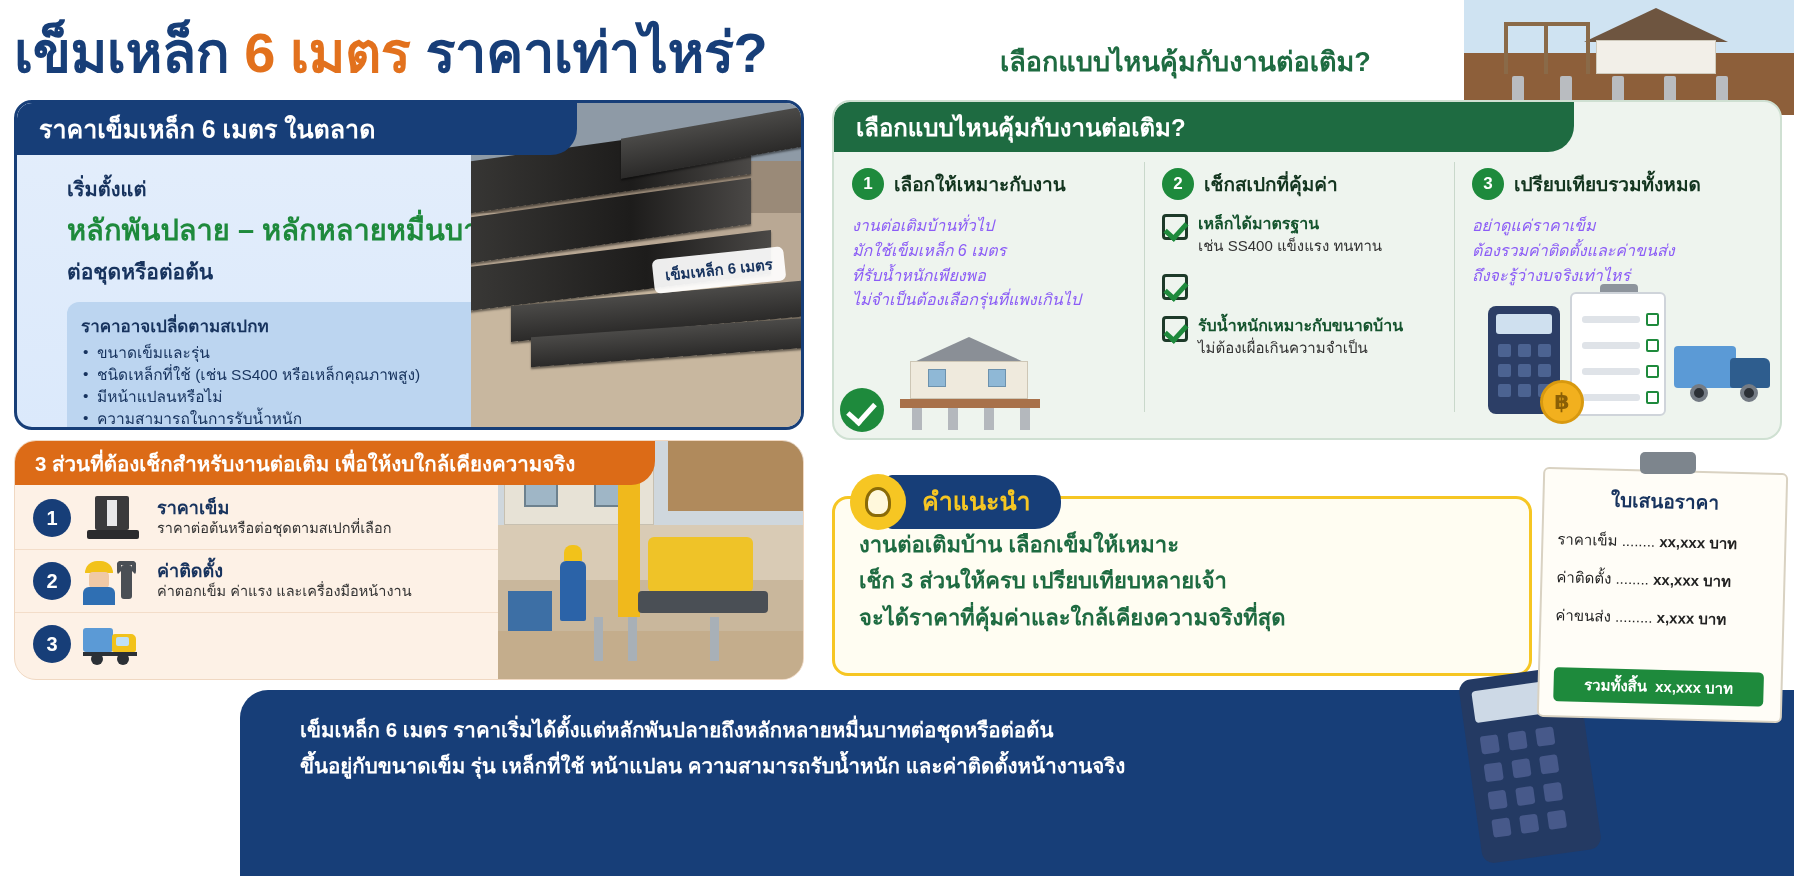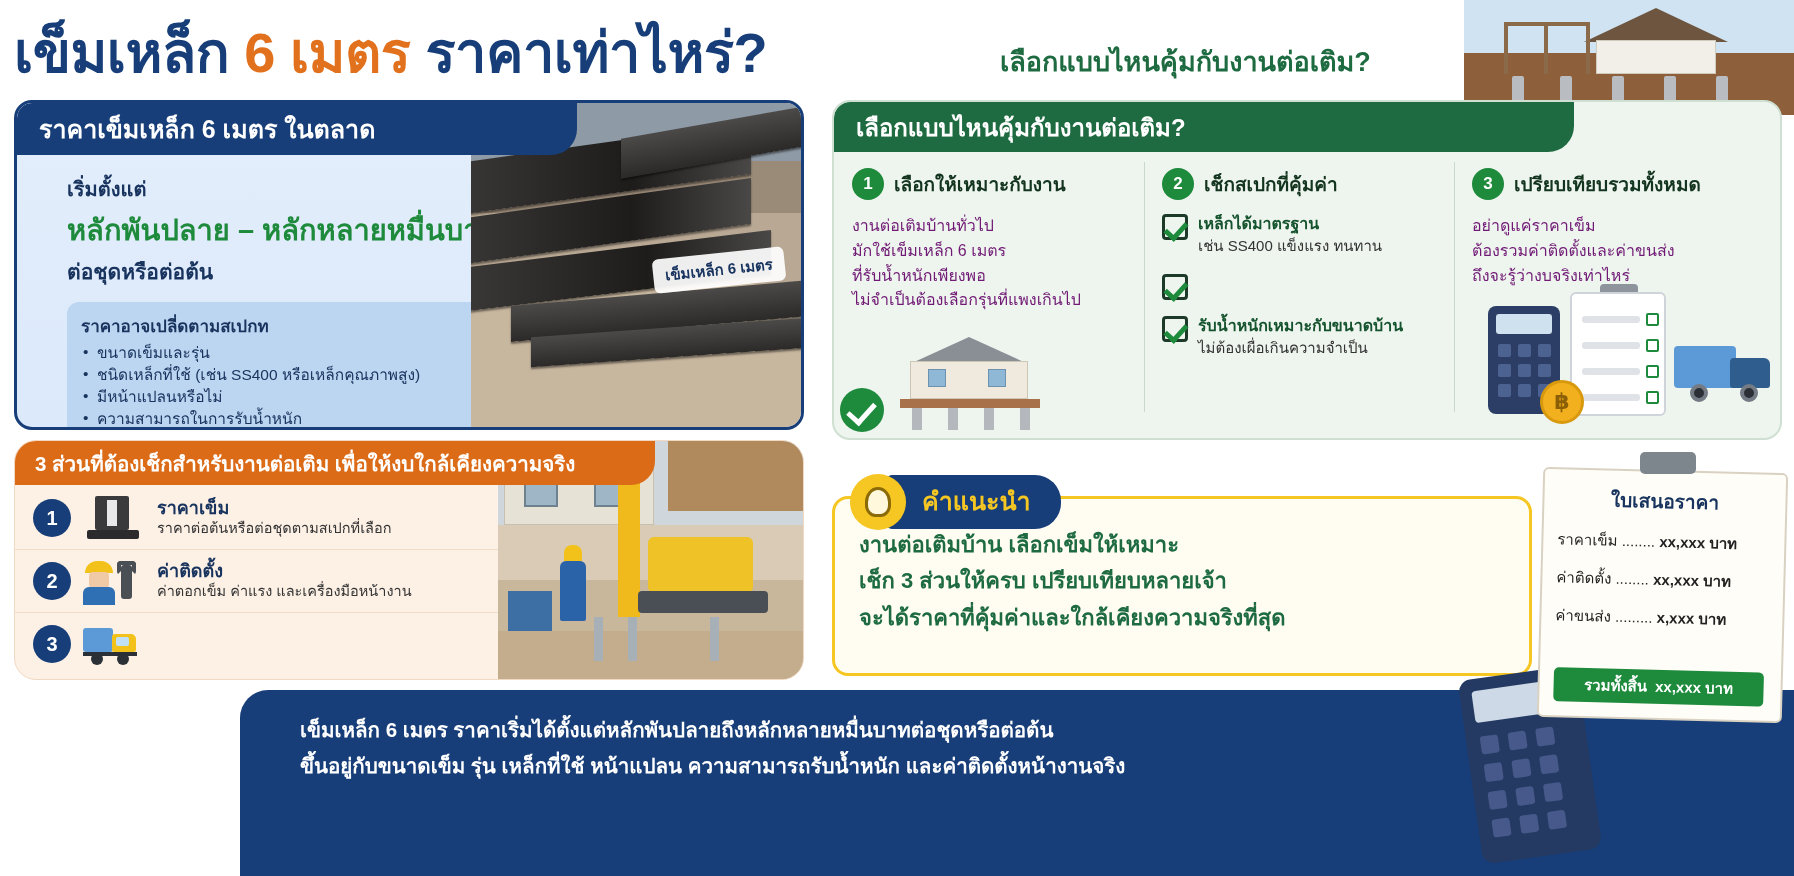--- a/index.html
+++ b/index.html
@@ -143,21 +143,21 @@
   }
   .ccol:nth-child(1){ width:310px; }
   .ccol:nth-child(2){ width:310px; }
   .ccol:nth-child(3){ width:330px; }
   .ccol-head { display:flex; align-items:center; gap:10px; margin-bottom:14px; }
   .gnum {
     width:32px;height:32px;border-radius:50%;background:#1E8A3C;color:#fff;
     display:flex;align-items:center;justify-content:center;font-size:17px;font-weight:bold;flex:0 0 32px;
   }
   .ccol-head span.t { font-size:19px; font-weight:bold; color:#13351f; white-space:nowrap; }
-  .ccol p.body { font-size:16px; color:#701a75; line-height:1.55; }
+  .ccol p.body { font-size:16px; color:#8b5cf6; line-height:1.55;font-style:italic; }
   .chk-row { display:flex; gap:10px; margin-bottom:16px; align-items:flex-start; }
   .chkbox { width:26px;height:26px;border:3px solid #1d3a29;border-radius:4px;flex:0 0 26px; position:relative;}
   .chkbox:after{
     content:""; position:absolute; left:4px; top:1px; width:9px; height:17px;
     border:solid #1E8A3C; border-width:0 5px 5px 0; transform:rotate(42deg);
   }
   .chk-text b { font-size:16px; color:#14532d; display:block; line-height:1.25;}
   .chk-text span { font-size:15px; color:#333; }
 
   

